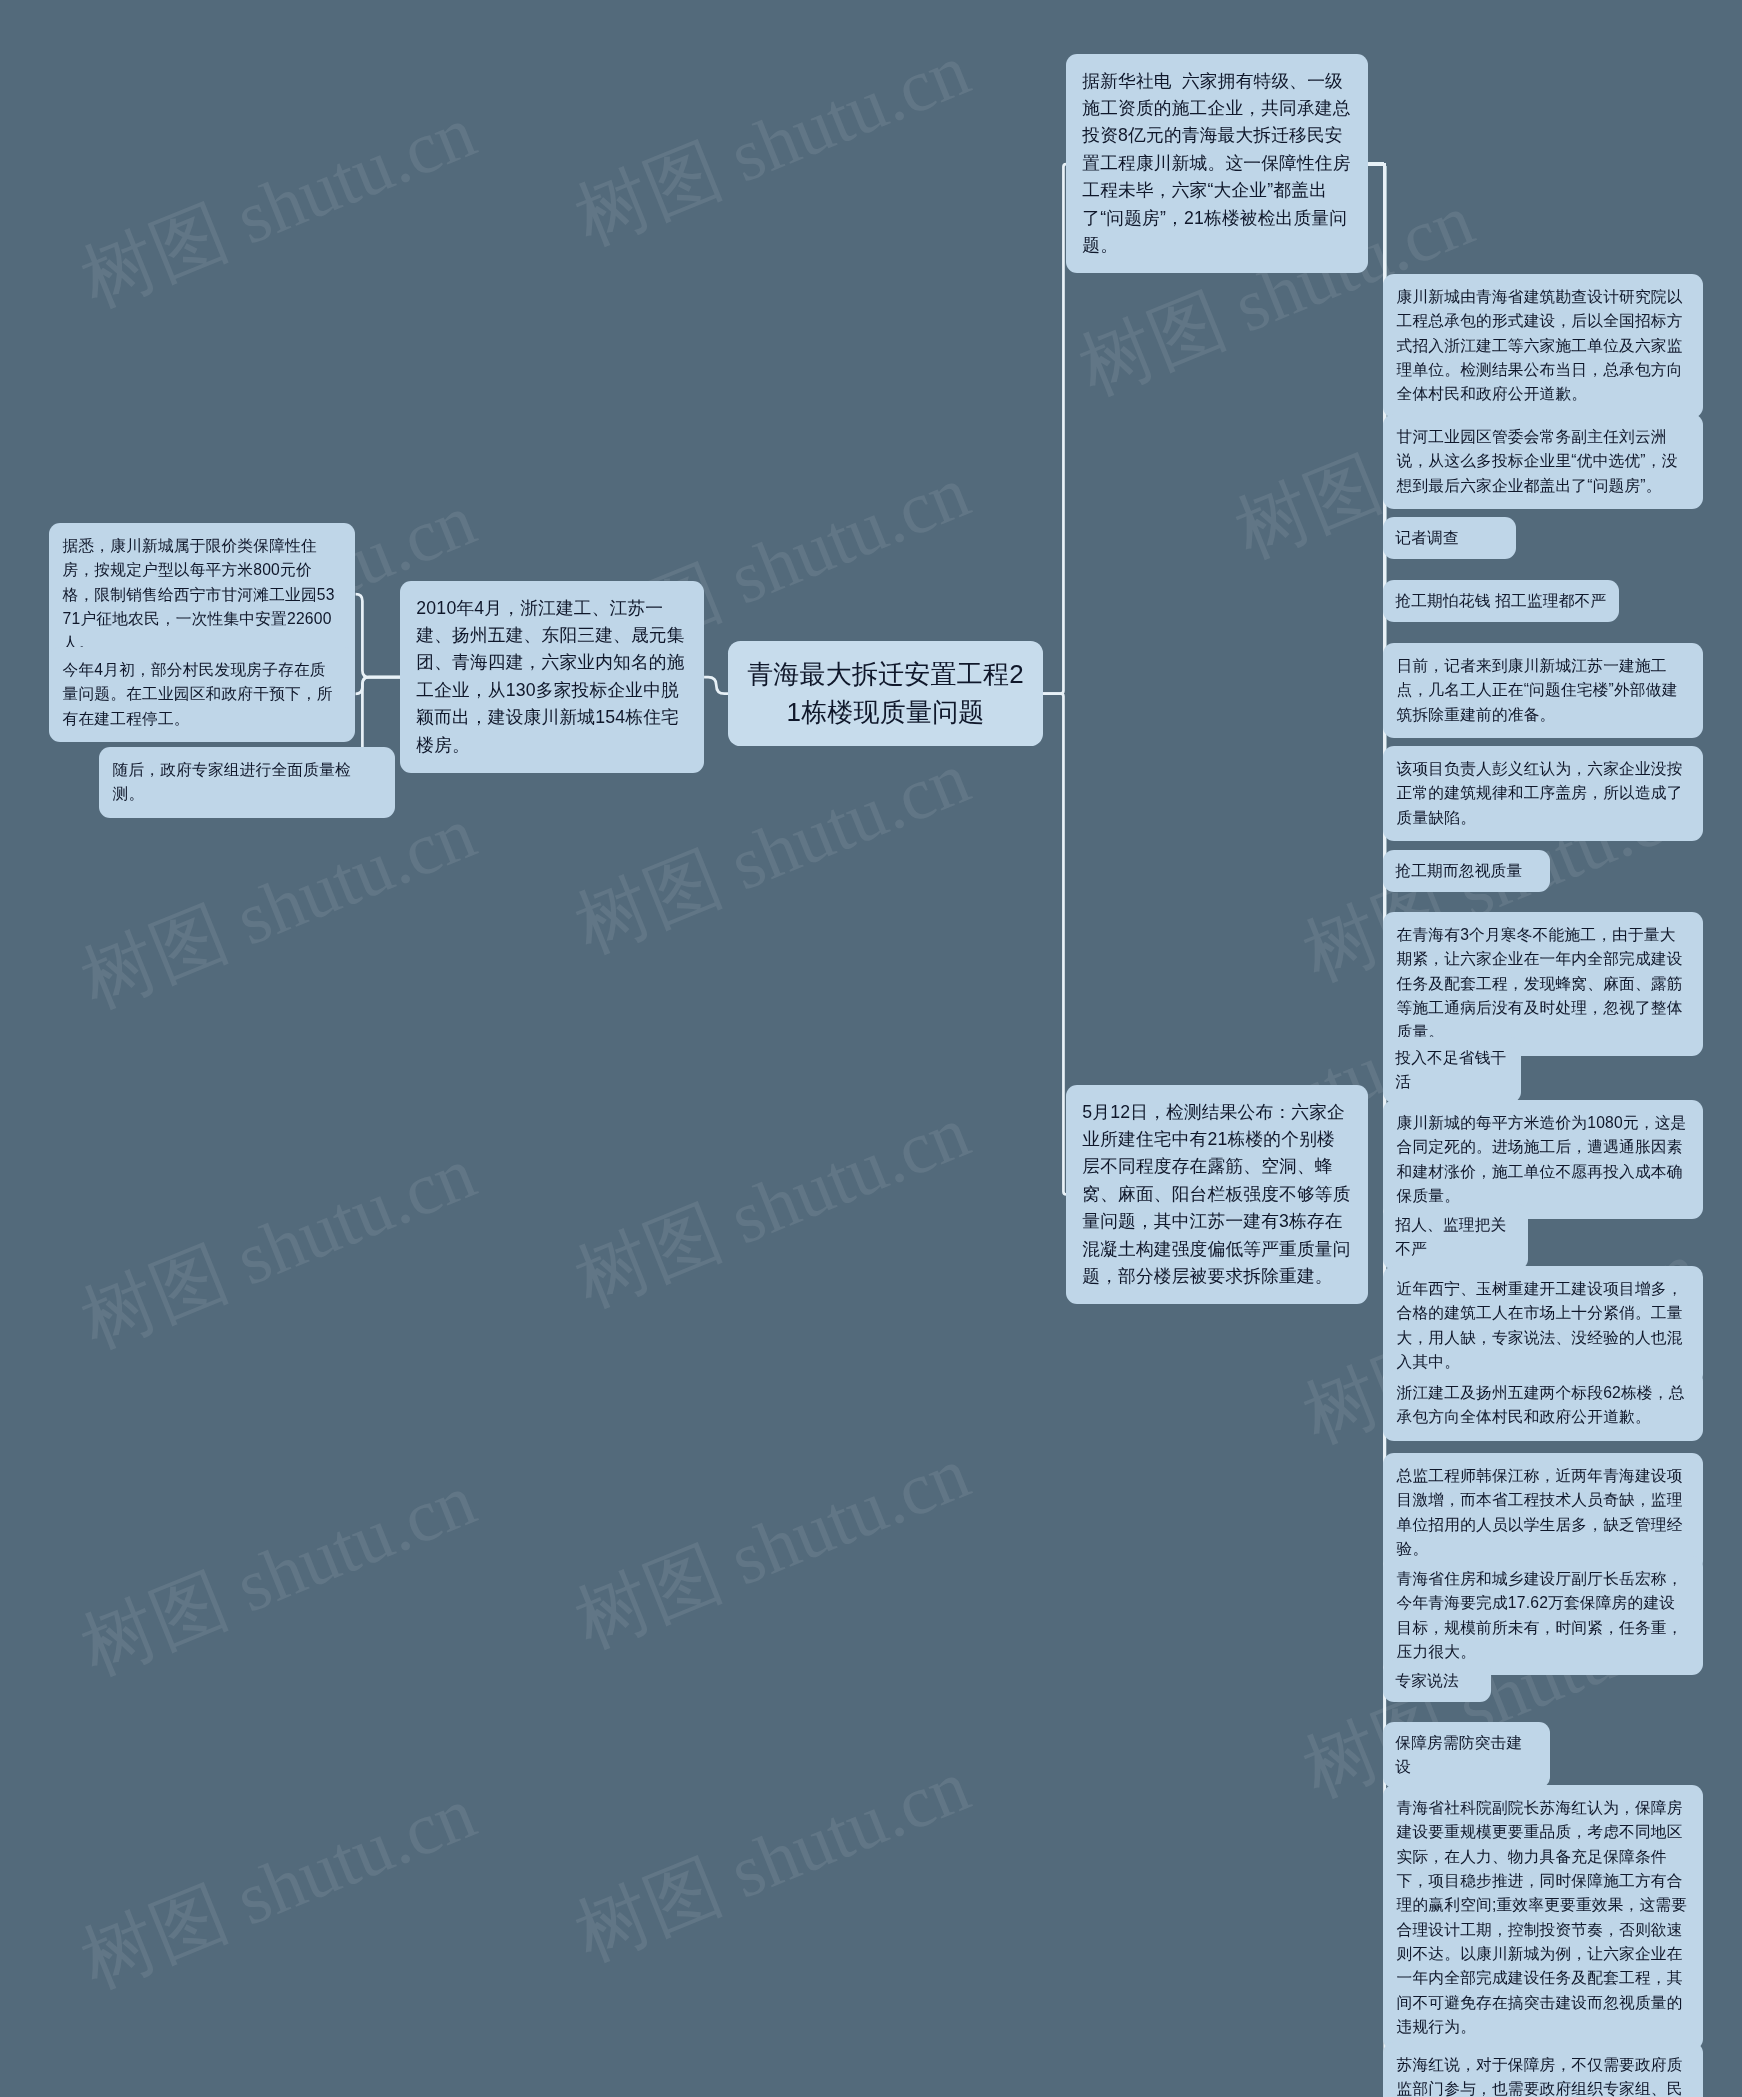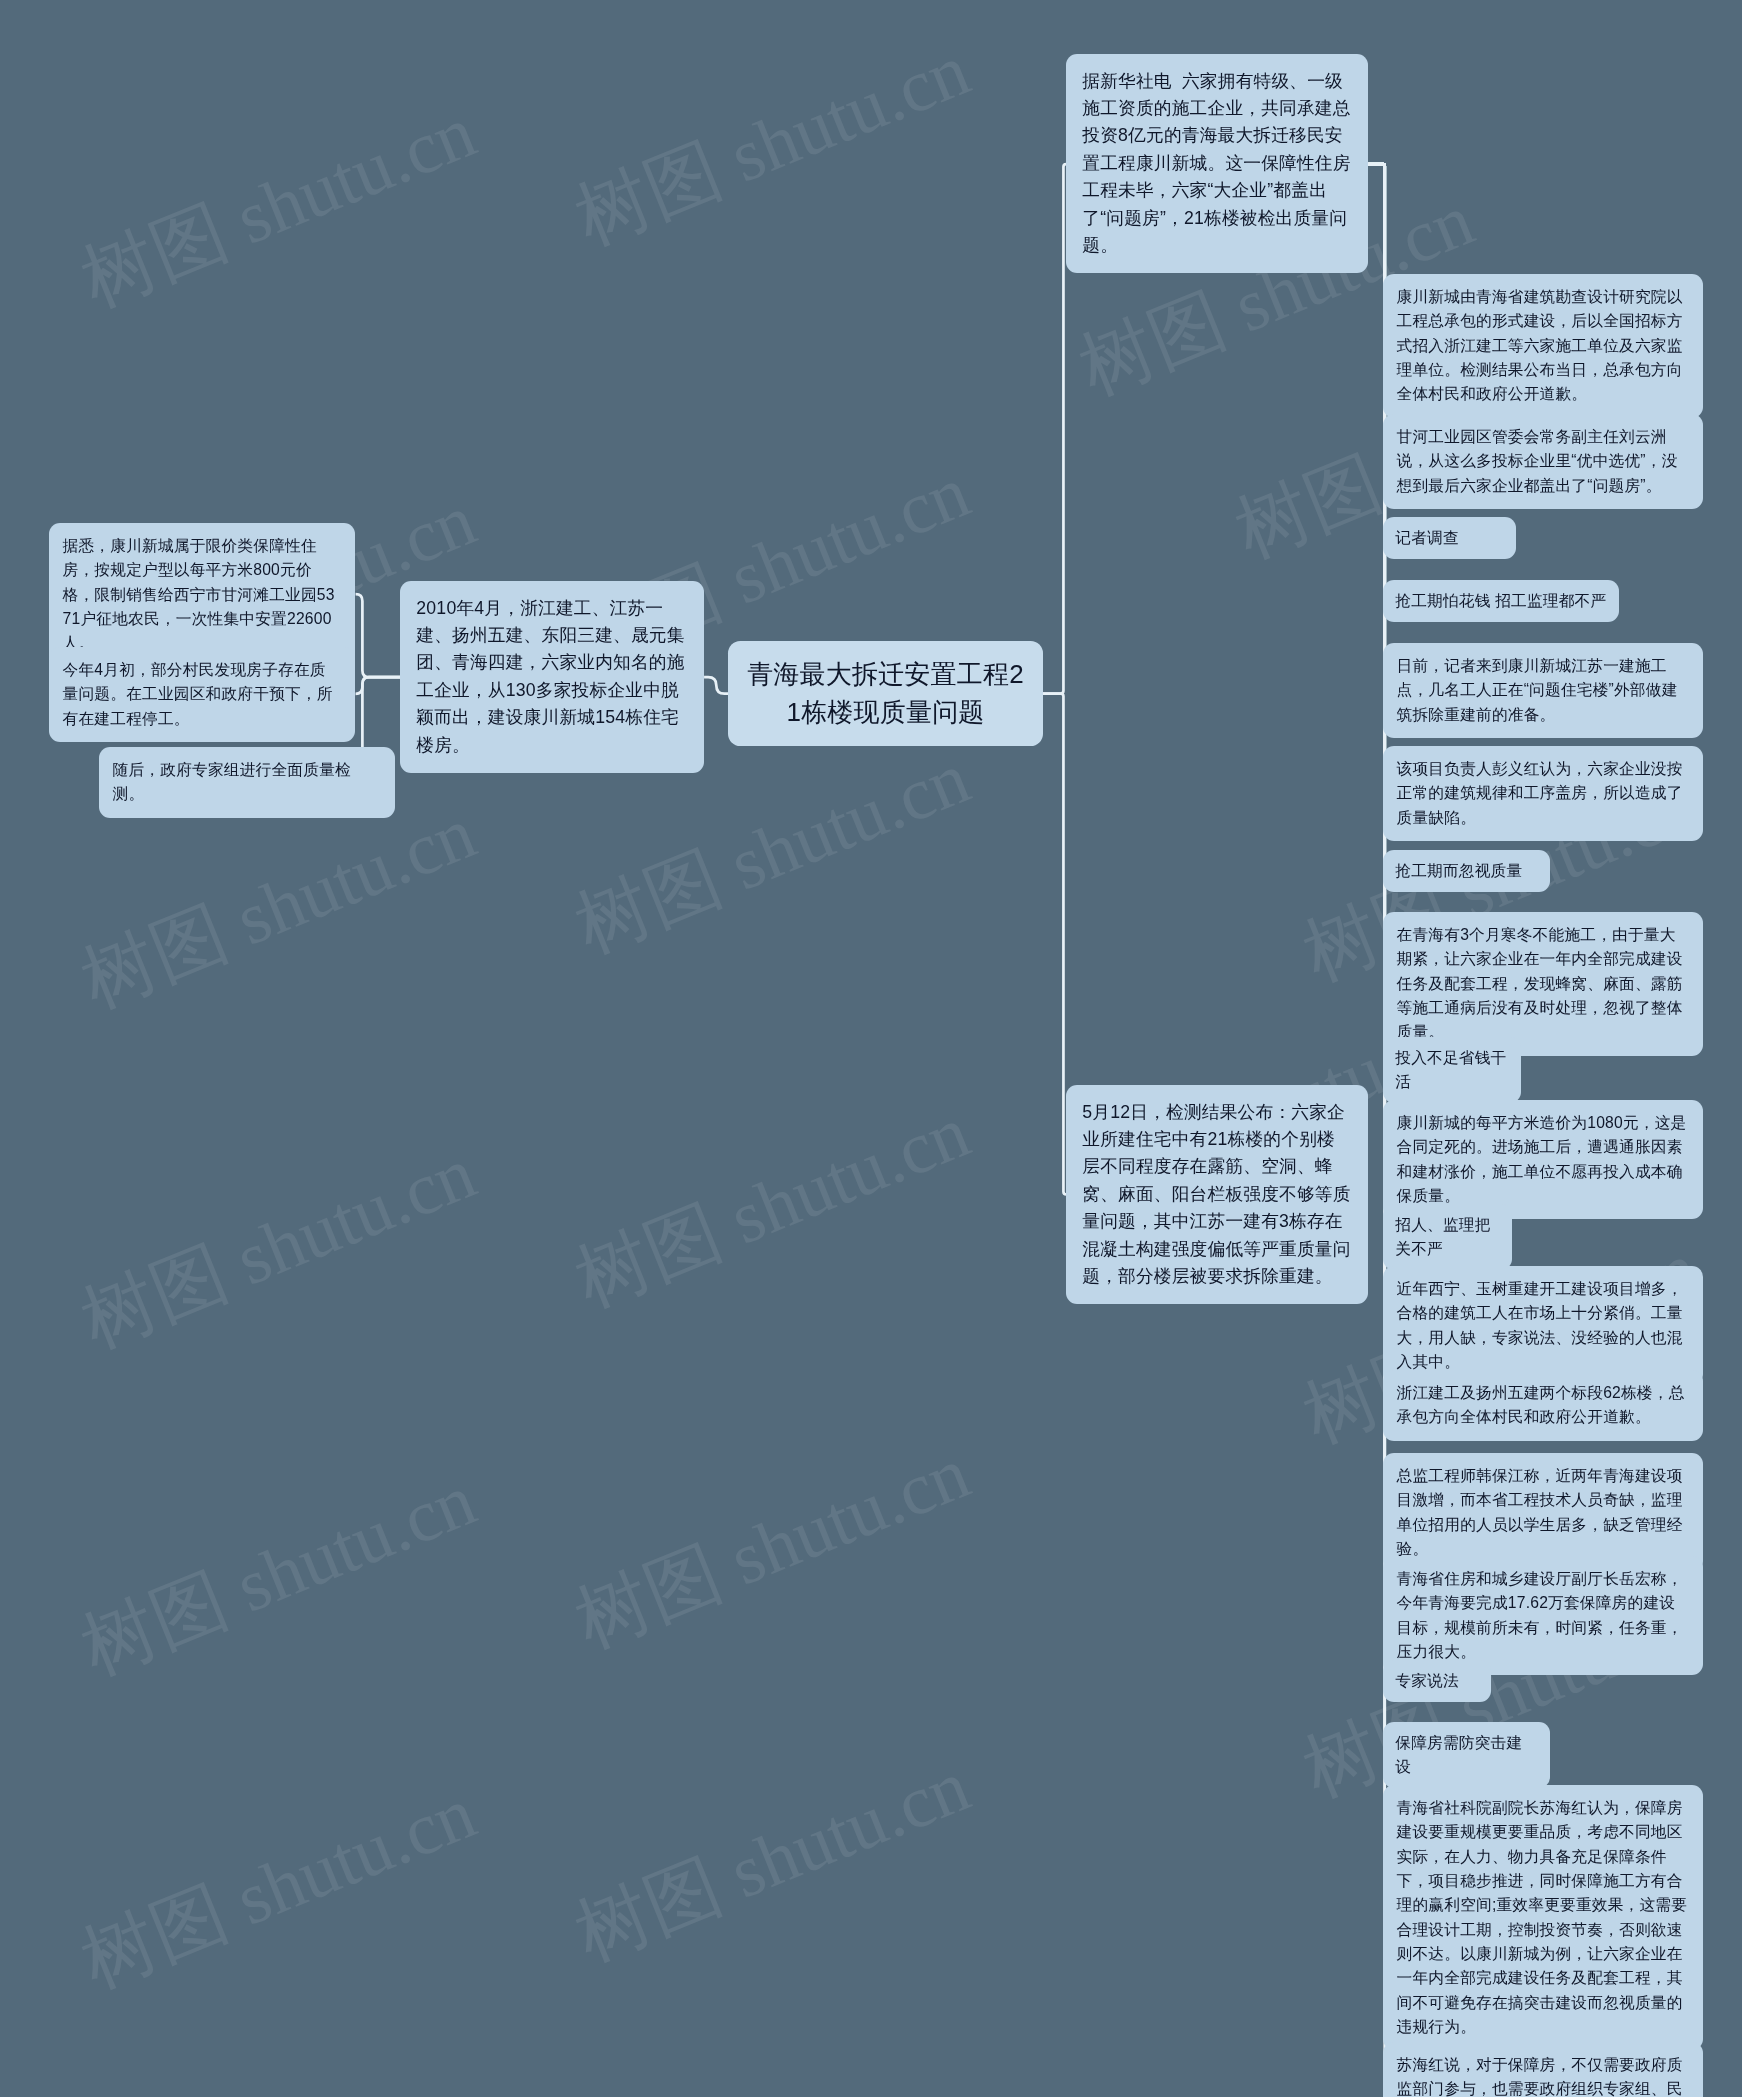--- a/index.html
+++ b/index.html
@@ -114,21 +114,21 @@
       <div class="node lvl2" style="left: 1383px; top: 274px; width: 320px;">康川新城由青海省建筑勘查设计研究院以工程总承包的形式建设，后以全国招标方式招入浙江建工等六家施工单位及六家监理单位。检测结果公布当日，总承包方向全体村民和政府公开道歉。</div>
       <div class="node lvl2" style="left: 1383px; top: 414px; width: 320px;">甘河工业园区管委会常务副主任刘云洲说，从这么多投标企业里“优中选优”，没想到最后六家企业都盖出了“问题房”。</div>
       <div class="node lvl2 small" style="left: 1383px; top: 517px; width: 133px;">记者调查</div>
       <div class="node lvl2 small" style="left: 1383px; top: 580px; width: 236px;">抢工期怕花钱 招工监理都不严</div>
       <div class="node lvl2" style="left: 1383px; top: 643px; width: 320px;">日前，记者来到康川新城江苏一建施工点，几名工人正在“问题住宅楼”外部做建筑拆除重建前的准备。</div>
       <div class="node lvl2" style="left: 1383px; top: 746px; width: 320px;">该项目负责人彭义红认为，六家企业没按正常的建筑规律和工序盖房，所以造成了质量缺陷。</div>
       <div class="node lvl2 small" style="left: 1383px; top: 850px; width: 167px;">抢工期而忽视质量</div>
       <div class="node lvl2" style="left: 1383px; top: 912px; width: 320px;">在青海有3个月寒冬不能施工，由于量大期紧，让六家企业在一年内全部完成建设任务及配套工程，发现蜂窝、麻面、露筋等施工通病后没有及时处理，忽视了整体质量。</div>
       <div class="node lvl2 small" style="left: 1383px; top: 1037px; width: 138px;">投入不足省钱干活</div>
       <div class="node lvl2" style="left: 1383px; top: 1100px; width: 320px;">康川新城的每平方米造价为1080元，这是合同定死的。进场施工后，遭遇通胀因素和建材涨价，施工单位不愿再投入成本确保质量。</div>
-      <div class="node lvl2 small" style="left: 1383px; top: 1204px; width: 129px;">招人、监理把关不严</div>
+      <div class="node lvl2 small" style="left: 1383px; top: 1204px; width: 145px;">招人、监理把关不严</div>
       <div class="node lvl2" style="left: 1383px; top: 1266px; width: 320px;">近年西宁、玉树重建开工建设项目增多，合格的建筑工人在市场上十分紧俏。工量大，用人缺，专家说法、没经验的人也混入其中。</div>
       <div class="node lvl2" style="left: 1383px; top: 1370px; width: 320px;">浙江建工及扬州五建两个标段62栋楼，总承包方向全体村民和政府公开道歉。</div>
       <div class="node lvl2" style="left: 1383px; top: 1453px; width: 320px;">总监工程师韩保江称，近两年青海建设项目激增，而本省工程技术人员奇缺，监理单位招用的人员以学生居多，缺乏管理经验。</div>
       <div class="node lvl2" style="left: 1383px; top: 1556px; width: 320px;">青海省住房和城乡建设厅副厅长岳宏称，今年青海要完成17.62万套保障房的建设目标，规模前所未有，时间紧，任务重，压力很大。</div>
       <div class="node lvl2 small" style="left: 1383px; top: 1660px; width: 108px;">专家说法</div>
       <div class="node lvl2 small" style="left: 1383px; top: 1722px; width: 167px;">保障房需防突击建设</div>
       <div class="node lvl2" style="left: 1383px; top: 1785px; width: 320px;">青海省社科院副院长苏海红认为，保障房建设要重规模更要重品质，考虑不同地区实际，在人力、物力具备充足保障条件下，项目稳步推进，同时保障施工方有合理的赢利空间;重效率更要重效果，这需要合理设计工期，控制投资节奏，否则欲速则不达。以康川新城为例，让六家企业在一年内全部完成建设任务及配套工程，其间不可避免存在搞突击建设而忽视质量的违规行为。</div>
       <div class="node lvl2" style="left: 1383px; top: 2042px; width: 320px;">苏海红说，对于保障房，不仅需要政府质监部门参与，也需要政府组织专家组、民众代表，全程参与监督。</div>
     </div>
 </div>

